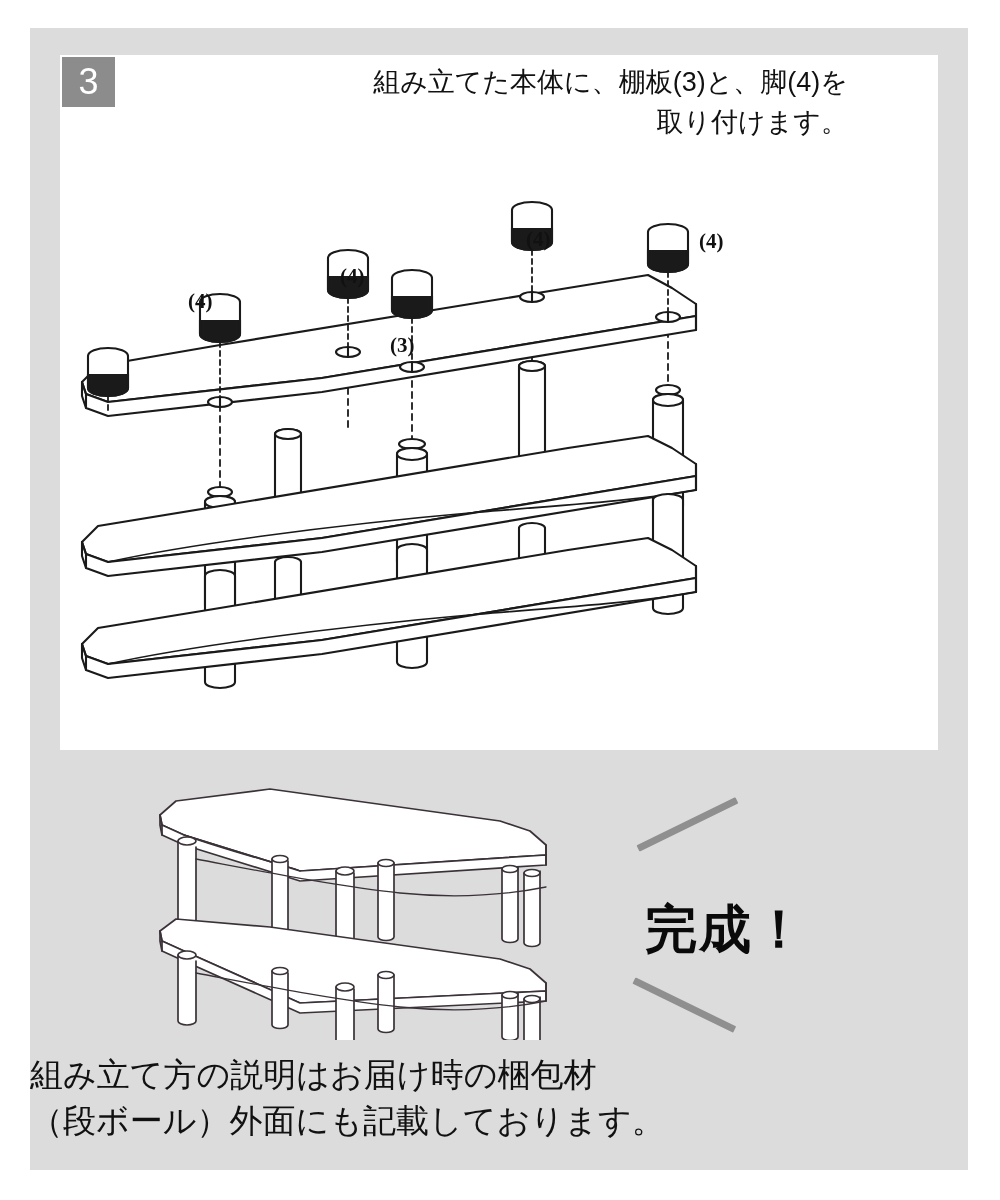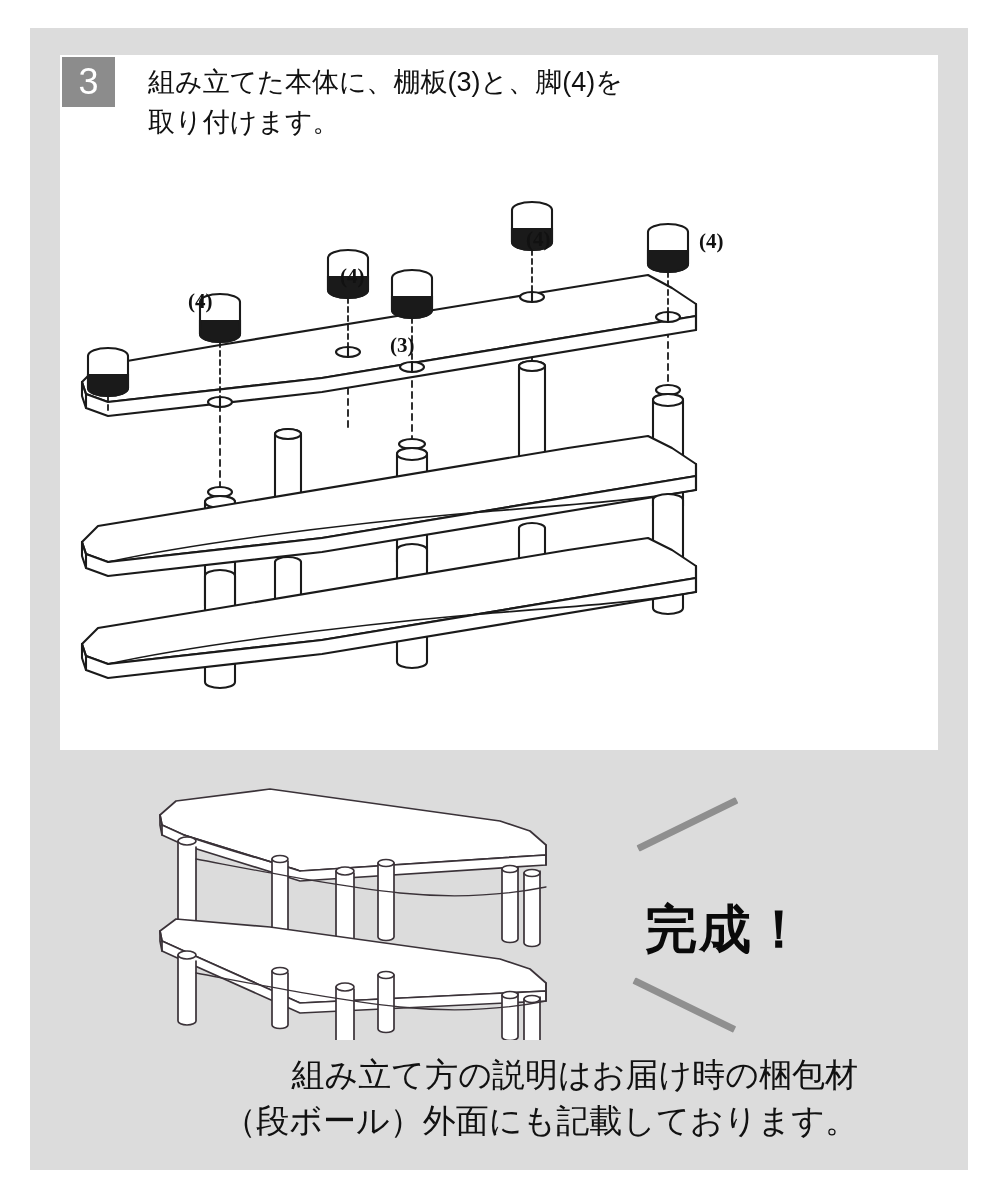--- a/index.html
+++ b/index.html
@@ -55,20 +55,21 @@
   .step-text {
     position: absolute;
     left: 148px;
     top: 62px;
     width: 700px;
     font-size: 27px;
     line-height: 40px;
     color: #111111;
     letter-spacing: 0px;
     white-space: pre-line;
+    text-align: right;
   }
 
   
   .diagram {
     position: absolute;
     left: 60px;
     top: 170px;
     width: 878px;
     height: 560px;
   }
@@ -132,21 +133,21 @@
     transform: rotate(26deg);
     transform-origin: left center;
   }
 
   
   .bottom-note {
     position: absolute;
     left: 30px;
     top: 1052px;
     width: 828px;
-    text-align: right;
+    text-align: left;
     font-size: 33px;
     line-height: 46px;
     color: #111111;
     white-space: pre-line;
   }
 </style>
 </head>
 <body>
 
 <div id="page">

